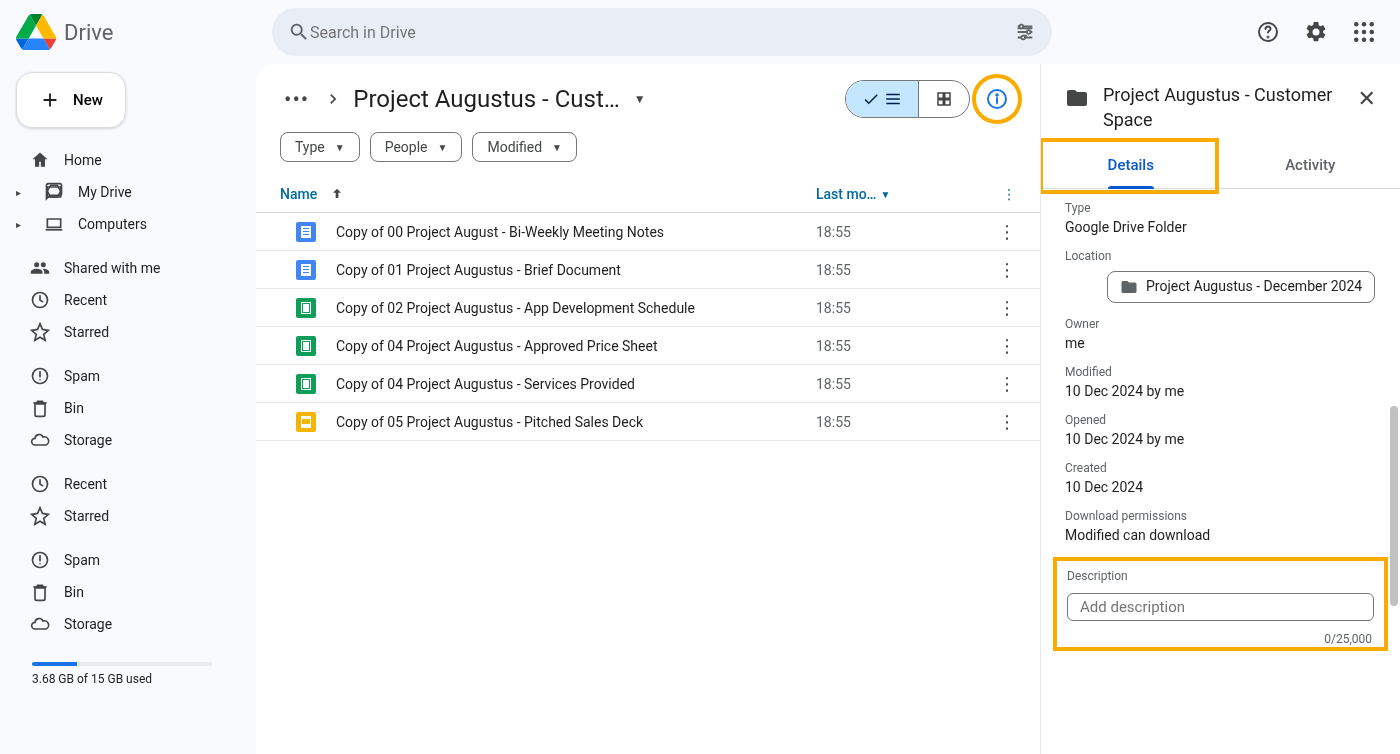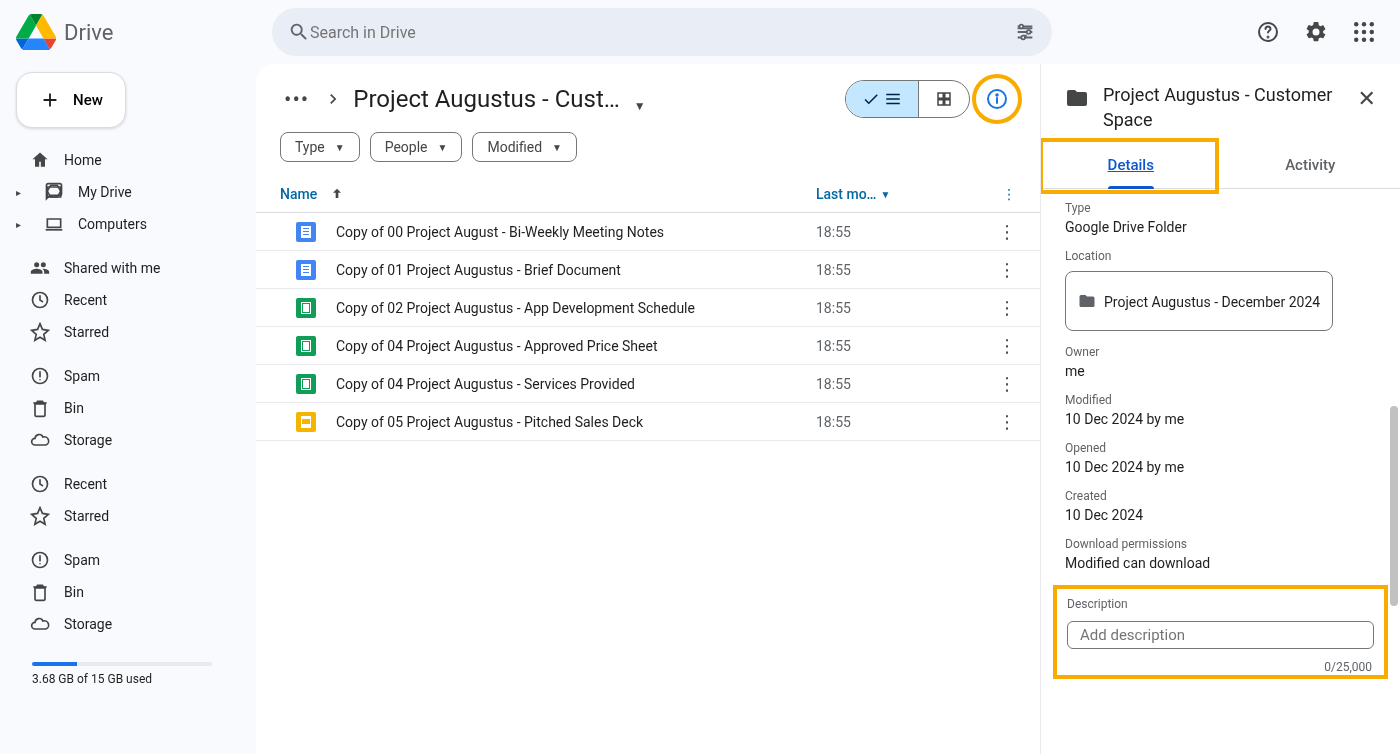--- a/index.html
+++ b/index.html
@@ -27,21 +27,21 @@
 .storage-bar { height: 4px; background: #e8eaed; border-radius: 2px; margin: 10px 16px 6px 16px; width: 180px; overflow:hidden;}
 .storage-fill { height: 100%; width: 25%; background: #1a73e8; }
 .storage-text { font-size: 12px; color: #1f1f1f; padding: 0 16px; }
 
 
 .main { flex: 1; background: #fff; border-radius: 18px 0 0 0; margin-top: 0; padding: 16px 0 0 0; display:flex; flex-direction:column; overflow:hidden;}
 .main-inner { padding: 0 24px; }
 .breadcrumb-row { display: flex; align-items: center; gap: 10px; margin-bottom: 14px;}
 .overflow-dots { font-size: 22px; color:#444746; letter-spacing:1px; cursor:pointer; padding: 4px;}
 .chevron { color: #444746; }
-.folder-title { font-size: 24px; color: #1f1f1f; display:flex; align-items:flex-end; gap:8px; cursor:pointer; max-width: 320px; white-space:nowrap; overflow:hidden; text-overflow:ellipsis;}
+.folder-title { font-size: 24px; color: #1f1f1f; display:flex; align-items:center; gap:8px; cursor:pointer; max-width: 320px; white-space:nowrap; overflow:hidden; text-overflow:ellipsis;}
 .caret-down { margin-left:6px; font-size:12px; color:#444746;}
 .view-controls { margin-left: auto; display:flex; align-items:center; gap: 8px;}
 .view-toggle { display:flex; border:1px solid #747775; border-radius: 20px; overflow:hidden; height: 38px;}
 .view-toggle .seg { display:flex; align-items:center; justify-content:center; padding: 0 16px; cursor:pointer;}
 .view-toggle .seg.active { background:#c2e7ff;}
 .view-toggle .seg + .seg { border-left:1px solid #747775;}
 .info-btn-wrap { position:relative; }
 .info-btn { width:38px; height:38px; border-radius:50%; display:flex; align-items:center; justify-content:center; color:#1a73e8; cursor:pointer;}
 .highlight-ring { position:absolute; top:-6px; left:-6px; width:50px; height:50px; border:4px solid #f9ab00; border-radius:50%; pointer-events:none;}
 
@@ -68,29 +68,29 @@
 .file-more { width:40px; text-align:right; font-size:18px; color:#444746; cursor:pointer;}
 
 
 .sidepanel { width: 360px; background:#fff; border-left:1px solid #e8eaed; display:flex; flex-direction:column; overflow:hidden;}
 .sp-header { display:flex; align-items:flex-start; gap:14px; padding: 18px 20px 10px 24px;}
 .sp-folder-icon { width:24px; height:24px; color:#444746; margin-top:4px;}
 .sp-title { font-size:18px; flex:1; line-height:1.4;}
 .sp-close { font-size:22px; cursor:pointer; color:#444746; padding:4px;}
 .sp-tabs { display:flex; border-bottom:1px solid #dadce0; position:relative;}
 .sp-tab { flex:1; text-align:center; padding: 14px 0; font-size:15px; font-weight:500; color:#5f6368; cursor:pointer; position:relative;}
-.sp-tab.active { color:#0b57d0;text-decoration:underline;}
+.sp-tab.active { color:#0b57d0;}
 .sp-tab.active::after { content:''; position:absolute; bottom:-1px; left:50%; transform:translateX(-50%); width:46px; height:3px; background:#0b57d0; border-radius:3px 3px 0 0;}
 .highlight-box-tabs { position:absolute; top:-4px; left:-2px; width:180px; height:56px; border:4px solid #f9ab00; pointer-events:none;}
 
 .sp-body { flex:1; overflow-y:auto; padding: 12px 24px 24px 24px; position:relative;}
 .sp-section { margin-bottom: 14px;}
 .sp-label { font-size:12px; color:#5f6368; margin-bottom:4px;}
 .sp-value { font-size:14px; color:#1f1f1f;}
-.location-chip { display:inline-flex; align-items:flex-end; gap:8px; border:1px solid #747775; border-radius:8px; padding:20px 12px; font-size:14px; cursor:pointer; margin-top:4px; max-width:100%;}
+.location-chip { display:inline-flex; align-items:flex-start; gap:8px; border:1px solid #747775; border-radius:8px; padding:6px 12px; font-size:14px; cursor:pointer; margin-top:4px; max-width:100%;margin-left:42px;}
 .location-chip svg { width:18px; height:18px; fill:#5f6368;}
 
 .desc-box-wrap { position:relative; border:4px solid #f9ab00; padding: 8px 10px 26px 10px; margin: 0 -12px;}
 .desc-input { width:100%; border:1px solid #747775; border-radius:6px; padding: 4px 12px; font-size:15px; margin-top:6px; outline:none;}
 .desc-counter { position:absolute; right:12px; bottom:1px; font-size:12px; color:#5f6368;}
 
 
 .scrollbar-track { position:absolute; right:2px; top: 180px; bottom: 10px; width:10px; }
 .scrollbar-thumb { position:absolute; right:0; width:8px; background:#c1c1c1; border-radius:4px;}
 

